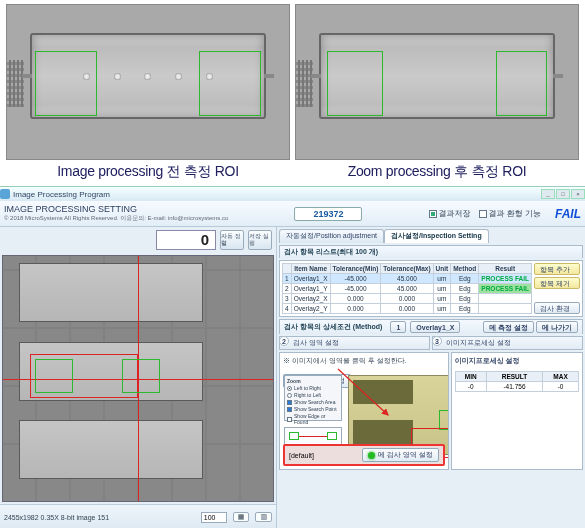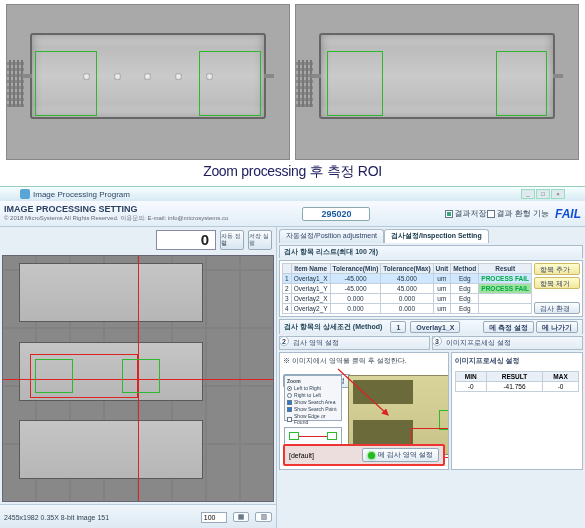--- a/index.html
+++ b/index.html
@@ -28,31 +28,31 @@
   .serp { position:absolute; left:-2%; top:36%; width:8%; height:30%;
     background:
      linear-gradient(90deg,#777 2px, transparent 2px) 0 0/4px 100%,
      repeating-linear-gradient(0deg, #888 0 3px, transparent 3px 6px);
   }
 
   .caption-row { display:flex; width:585px; height:26px; padding: 3px 6px 0 6px; gap: 5px; }
   .cap { flex:1; text-align:center; font-size:14px; color:#202060; font-weight:500; letter-spacing:-0.3px; }
 
   .app { width:585px; height:342px; position:relative; background:linear-gradient(180deg,#eaf4fb,#dfeaf3); border-top:1px solid #9cb; }
-  .titlebar { height:14px; background:linear-gradient(180deg,#f5ffff,#d8e9f4); display:flex; align-items:center; padding:0 20px; font-size:8px; color:#346; }
+  .titlebar { height:14px; background:linear-gradient(180deg,#f5ffff,#d8e9f4); display:flex; align-items:center; padding:0 0; font-size:8px; color:#346; }
   .titlebar .ticon { width:10px; height:10px; background:#5aa5d8; margin-right:3px; border-radius:2px; }
   .winctrl { margin-left:auto; display:flex; gap:1px; }
   .winbtn { width:14px; height:10px; background:#dfe9f0; border:1px solid #9db; font-size:6px; text-align:center; line-height:8px; color:#555;}
 
   .toolbar { height:26px; background:linear-gradient(180deg,#f7faff,#e2eef7); border-bottom:1px solid #b6cad9; display:flex; align-items:center; padding:0 4px; font-size:8px; gap:4px; }
-  .ips { font-weight:bold; color:#2c3f5e; font-size:9px; }
+  .ips { font-weight:normal; color:#2c3f5e; font-size:9px; }
   .ips-sub { color:#667; font-size:6px; }
   .tb-center { flex:1; display:flex; justify-content:center; }
   .recipe-box { background:#fff; border:1px solid #8aa; padding:1px 18px; color:#1a5aa0; font-weight:bold; font-size:9px; border-radius:2px; }
-  .tb-right { display:flex; gap:0; align-items:center; }
+  .tb-right { display:flex; gap:8px; align-items:center; }
   .chk { display:flex; align-items:center; gap:2px; color:#345; }
   .chk .box { width:8px; height:8px; border:1px solid #678; background:#fff; position:relative; }
   .chk .box.on::after { content:""; position:absolute; inset:1px; background:#3a7; }
   .brand { font-weight: bold; color:#1050d8; font-size:12px; font-style:italic; margin-left:6px; }
 
   .workspace { display:flex; height:302px; }
   .leftpane { width:286px; display:flex; flex-direction:column; border-right:1px solid #b6cad9; background:#e7eff6; }
   .counter { height:26px; display:flex; align-items:center; padding:2px 4px; gap:4px; }
   .counter .disp { width:60px; height:20px; background:#fff; border:1px solid #88a; font-size:15px; font-weight:bold; text-align:right; padding:0 6px; line-height:18px; color:#222;}
   .mini-btn { width:24px; height:20px; background:linear-gradient(180deg,#fafdff,#d9e6f0); border:1px solid #9ab; border-radius:2px; font-size:6px; display:flex; flex-direction:column; align-items:center; justify-content:center; color:#456; line-height:7px;}
@@ -169,20 +169,21 @@
   </div>
   <div class="top-img">
     <div class="serp"></div>
     <div class="chip"></div>
     <div class="roi l2"></div>
     <div class="roi r2"></div>
   </div>
 </div>
 
 <div class="caption-row">
+  <div class="cap">Image processing 전 측정 ROI</div>
   <div class="cap">Zoom processing 후 측정 ROI</div>
 </div>
 
 <div class="app">
 
   <div class="titlebar">
     <div class="ticon"></div>
     <span>Image Processing Program</span>
     <div class="winctrl">
       <div class="winbtn">_</div>
@@ -190,21 +191,21 @@
       <div class="winbtn">×</div>
     </div>
   </div>
 
   <div class="toolbar">
     <div>
       <div class="ips">IMAGE PROCESSING SETTING</div>
       <div class="ips-sub">© 2018 MicroSystems All Rights Reserved.  이용문의: E-mail: info@microsystems.co</div>
     </div>
     <div class="tb-center">
-      <div class="recipe-box">295020</div>
+      <div class="recipe-box">219372</div>
     </div>
     <div class="tb-right">
       <div class="chk">
         <div class="box on"></div>
           <span>결과저장</span>
       </div>
       <div class="chk">
         <div class="box"></div>
           <span>결과 환형 기능</span>
       </div>

